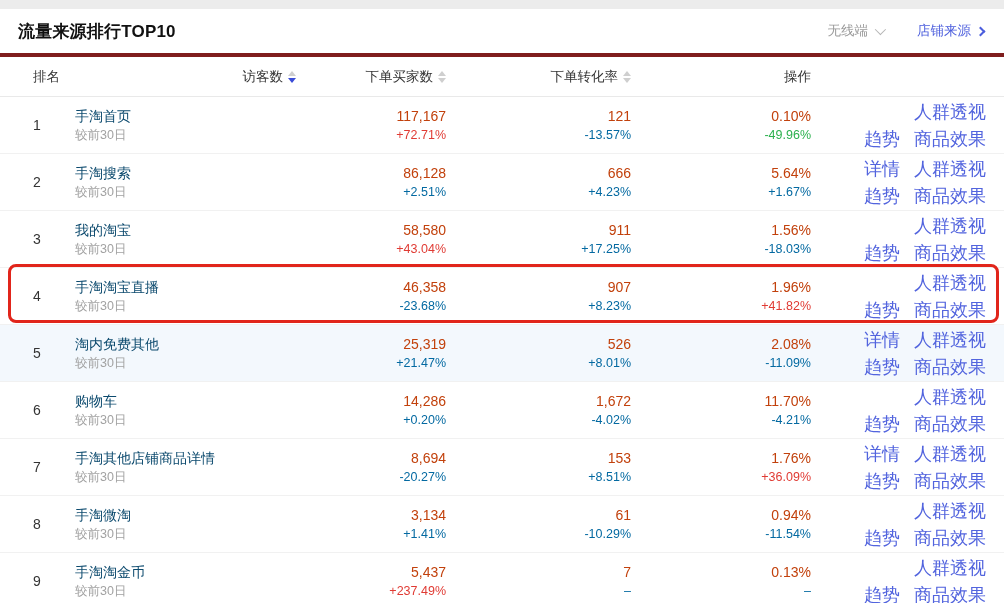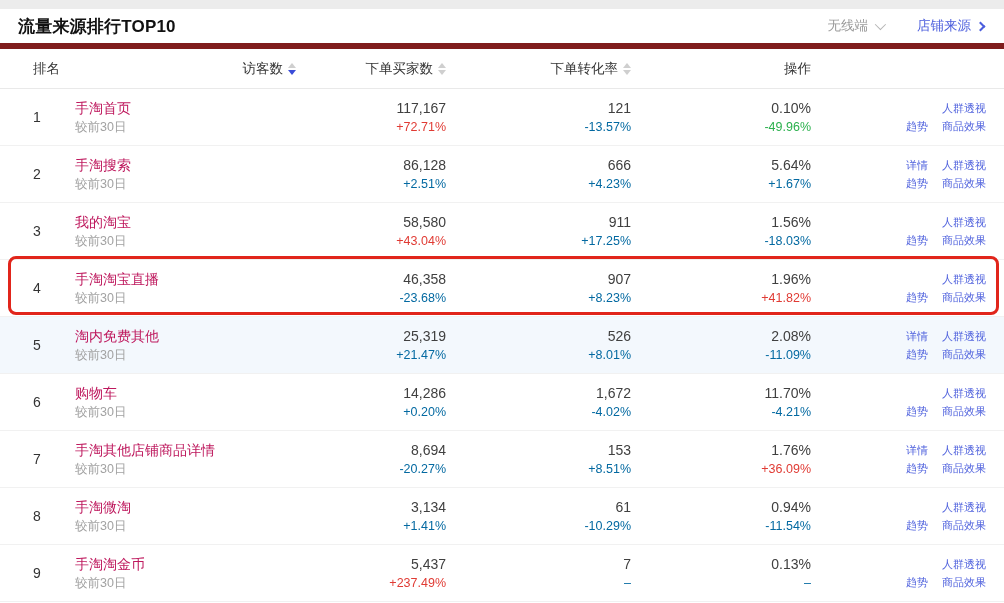--- a/index.html
+++ b/index.html
@@ -10,26 +10,26 @@
     color: #333;
   }
   .card {
     margin-top: 9px;
     background: #fff;
     width: 100%;
     height: 610px;
   }
   
   .card-header {
-    height: 40px;
+    height: 48px;
     padding: 0 20px 0 18px;
     display: flex;
     align-items: center;
     justify-content: space-between;
-    border-bottom: 6px solid #7f1d1d;
+    border-bottom: 4px solid #7f1d1d;
   }
   .card-title { font-size: 17px; font-weight: bold; color: #111; letter-spacing: .2px; }
   .header-right { display: flex; align-items: center; gap: 34px; }
   .filter-trigger {
     display: flex; align-items: center; gap: 7px;
     font-size: 13.5px; color: #9a9a9a; cursor: pointer; margin-left: 40px;
   }
   .chev-down {
     width: 8px; height: 8px;
     border-right: 1.6px solid #b5b5b5;
@@ -72,36 +72,36 @@
   .row {
     position: relative;
     height: 57px;
     align-items: center;
     border-bottom: 1px solid #f1f1f1;
     background: #fff;
   }
   .row.hovered { background: #f3f8fd; }
   .cell-rank { padding-left: 15px; font-size: 14px; color: #333; }
   .cell-name { padding-left: 13px; }
-  .name { font-size: 14px; color: #be185d; line-height: 19px; }
+  .name { font-size: 14px; color: #0c4a6e; line-height: 19px; }
   .sub { font-size: 12.5px; color: #a2a2a2; line-height: 18px; }
   .cell-num { text-align: right; }
-  .value { font-size: 14px; color: #404040; line-height: 19px; }
+  .value { font-size: 14px; color: #c2410c; line-height: 19px; }
   .change { font-size: 12.5px; color: #0369a1; line-height: 18px; }
   .tone-red { color: #e03b34; }
   .tone-green { color: #2cb14e; }
   
   .cell-actions {
     display: grid;
     grid-template-columns: auto auto;
     column-gap: 14px;
     row-gap: 3px;
     justify-content: end;
     justify-items: end;
-    font-size: 11px;
+    font-size: 18px;
   }
   .cell-actions a { color: #5264de; cursor: pointer; text-decoration: none; white-space: nowrap; }
   .a-detail   { grid-column: 1; grid-row: 1; }
   .a-audience { grid-column: 2; grid-row: 1; }
   .a-trend    { grid-column: 1; grid-row: 2; }
   .a-product  { grid-column: 2; grid-row: 2; }
   
   .highlight-box {
     position: absolute;
     left: 8px; right: 5px; top: -4px; bottom: 1px;

